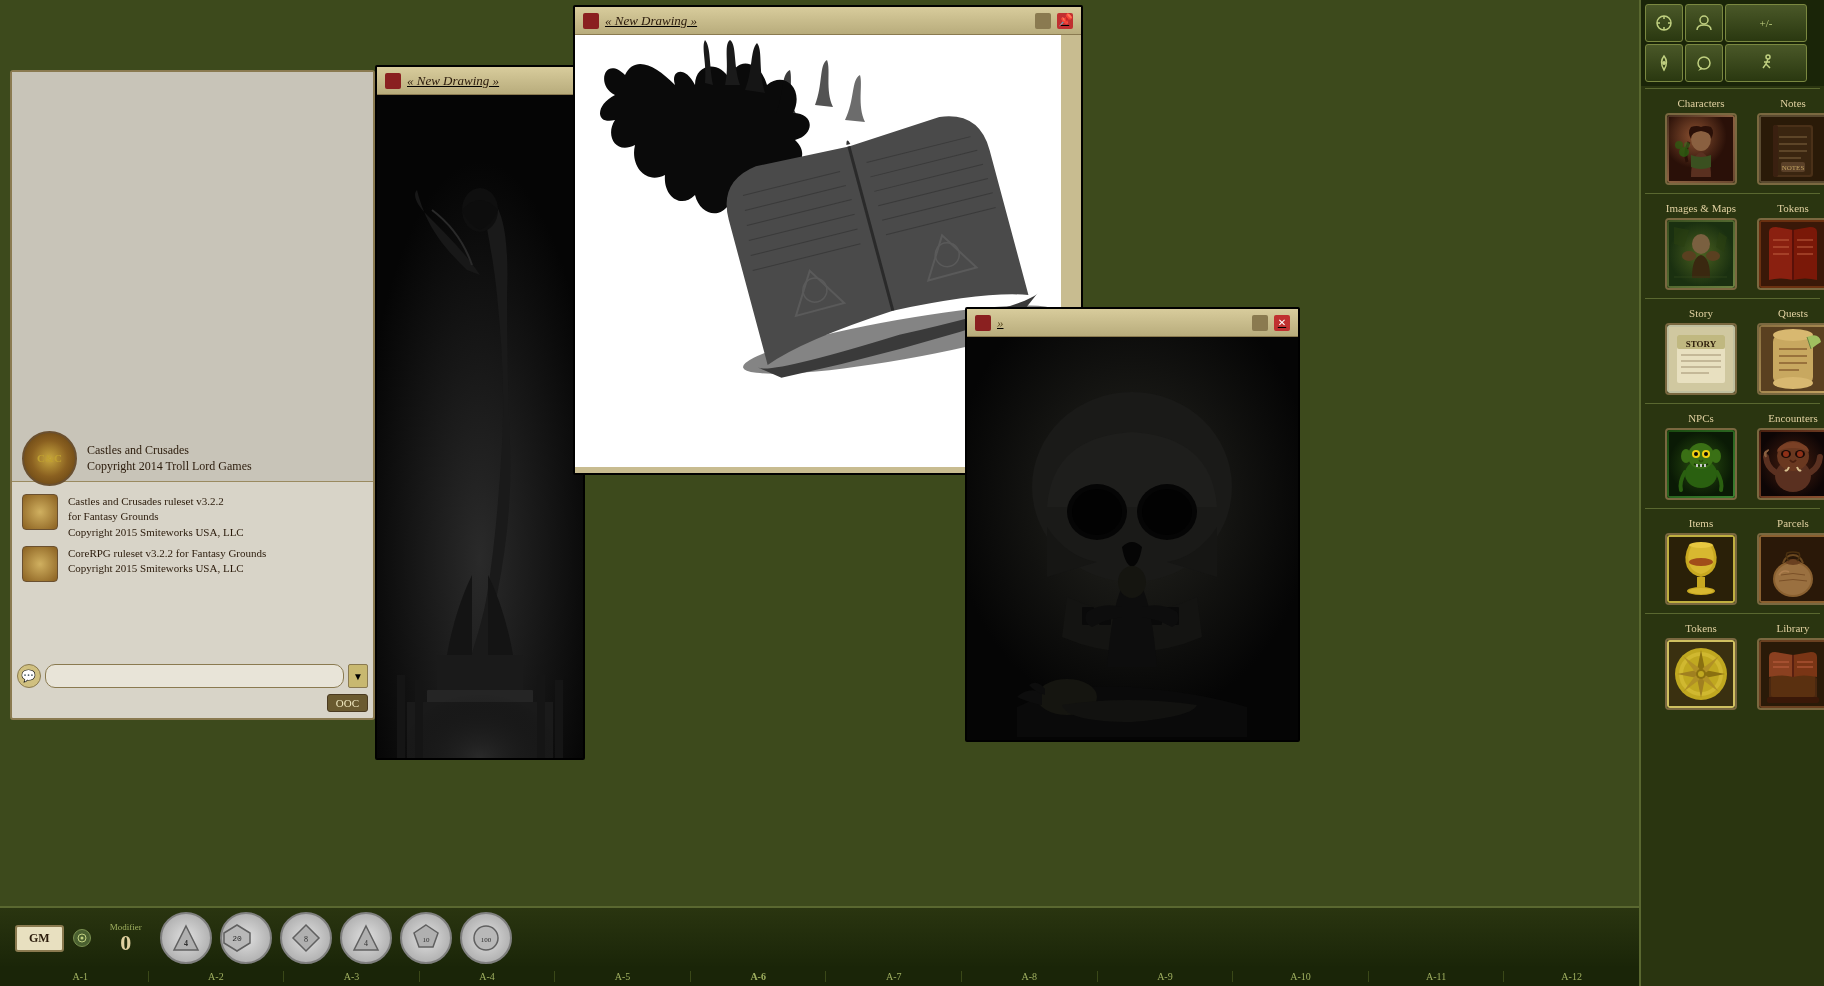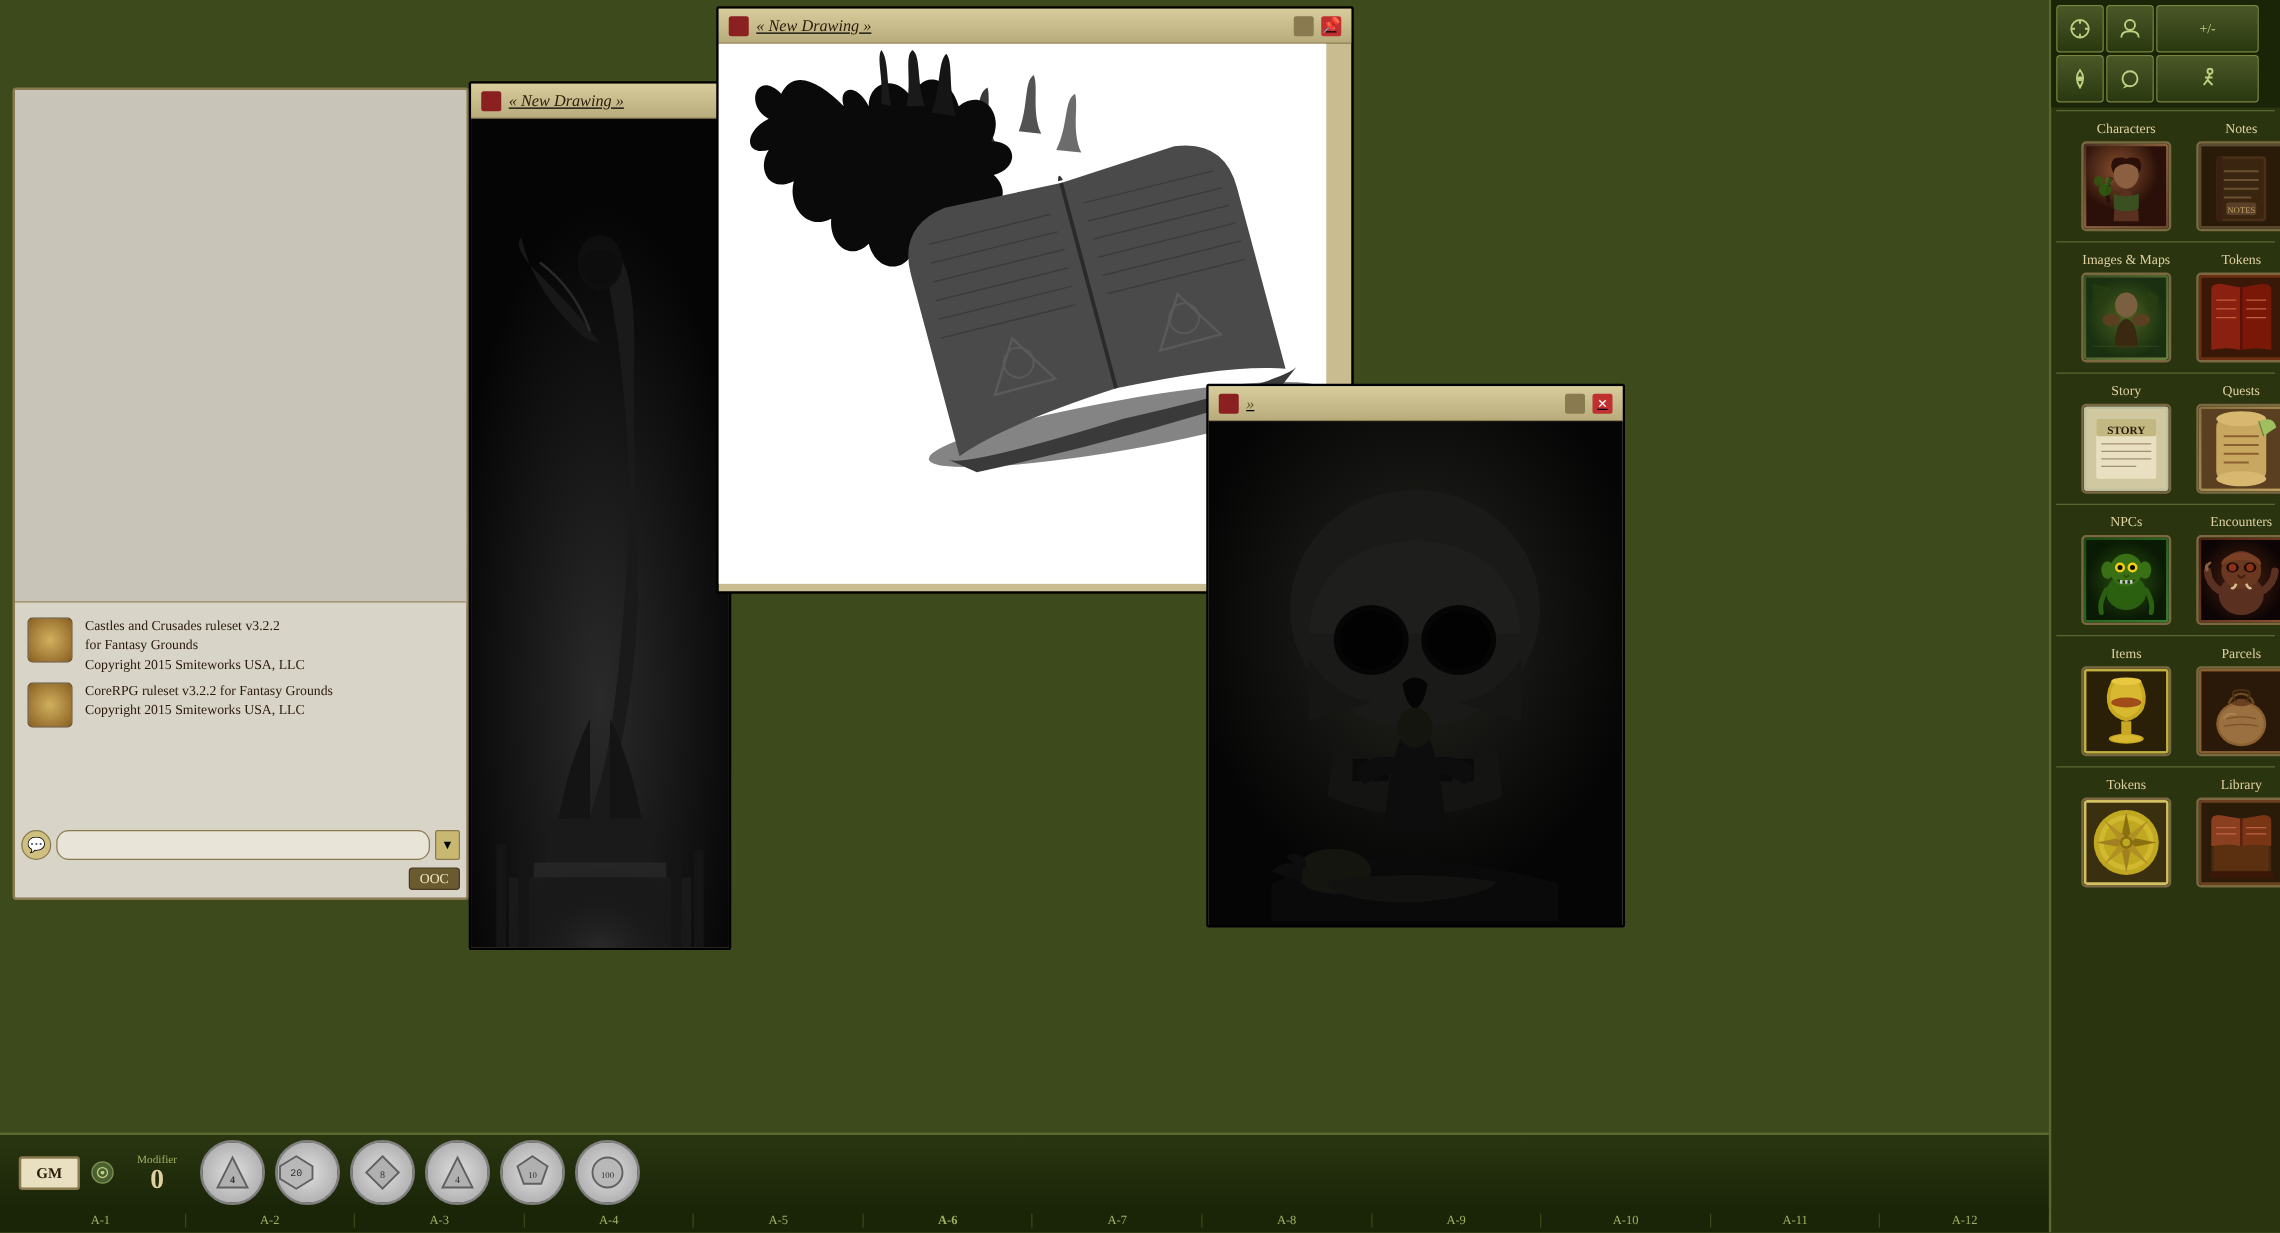--- a/index.html
+++ b/index.html
@@ -419,20 +419,29 @@
   </style>
 </head>
 <body>
 
 <div class="main-bg"></div>
 
 <div class="left-panel">
   <div class="left-panel-inner"></div>
 
   <div class="left-panel-info">
+    <div class="logo-row">
+      <div class="logo-circle">
+        <span style="font-size:11px; color:#c0a030; font-weight:bold;">C&amp;C</span>
+      </div>
+      <div class="logo-text">
+        <div style="white-space:pre-line;">Castles and Crusades
+Copyright 2014 Troll Lord Games</div>
+      </div>
+    </div>
     <div class="ruleset-row">
       <div class="ruleset-icon"></div>
       <div class="ruleset-text">
         <div style="white-space:pre-line;">Castles and Crusades ruleset v3.2.2
 for Fantasy Grounds
 Copyright 2015 Smiteworks USA, LLC</div>
       </div>
     </div>
     <div class="ruleset-row">
       <div class="ruleset-icon"></div>

